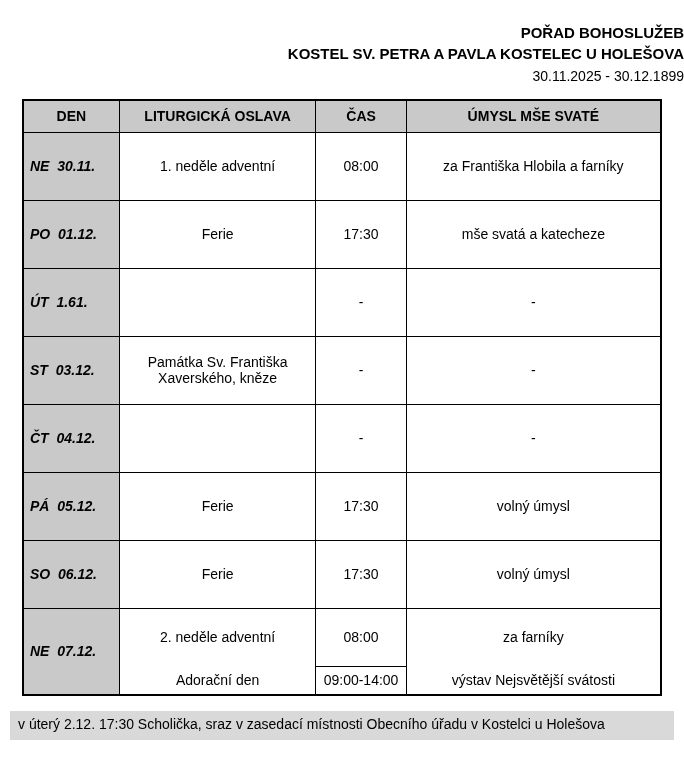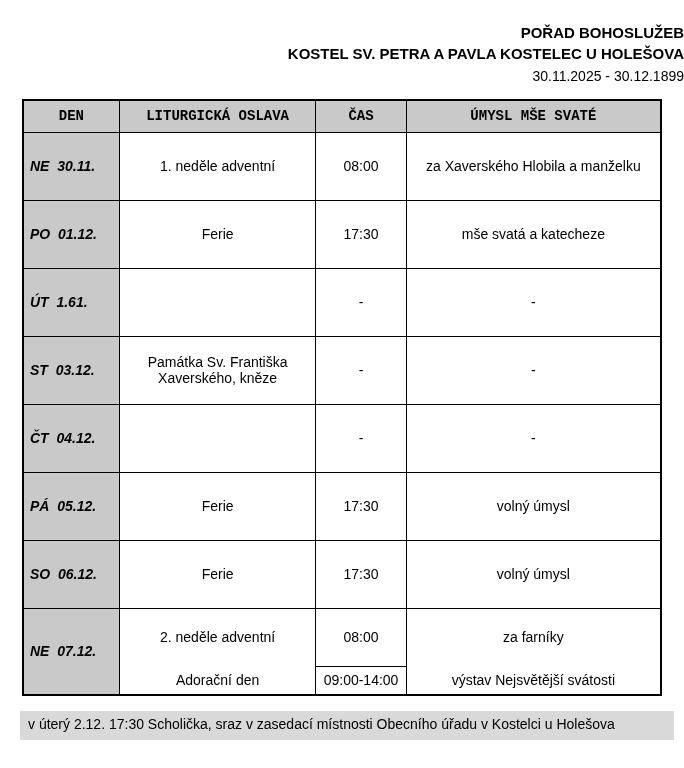--- a/index.html
+++ b/index.html
@@ -43,41 +43,41 @@
   col.c-oslava{ width: 196px; }
   col.c-cas   { width: 90px; }
   col.c-umysl { width: 254px; }
   th, td {
     border: 1px solid var(--border);
     padding: 2px 4px;
     text-align: center;
     vertical-align: middle;
     overflow: hidden;
   }
-  thead tr { height: 32px; font-family: Liberation Mono, monospace; }
+  thead tr { height: 32px; }
   th {
     background: var(--header-bg);
     font-weight: bold;
     font-size: 14px;
   }
   tbody tr.regular { height: 68px; }
   td.den {
     background: var(--header-bg);
     font-weight: bold;
     text-align: left;
     padding-left: 6px;
     white-space: pre;
     font-style: italic;
   }
   tr.last-a { height: 58px; }
   tr.last-b { height: 29px; margin-left: 20px; }
   tr.last-a td.no-bottom { border-bottom: none; }
   tr.last-b td.no-top    { border-top: none; }
   .footer-note {
-    margin: 15px 10px 0 20px;
+    margin: 15px 10px 0 10px;
     background: var(--note-bg);
     font-size: 14px;
     line-height: 21px;
     padding: 3px 8px 5px 8px;
   }
 </style>
 </head>
 <body>
 
 <div class="page">
@@ -101,21 +101,21 @@
         <th>LITURGICKÁ OSLAVA</th>
         <th>ČAS</th>
         <th>ÚMYSL MŠE SVATÉ</th>
       </tr>
     </thead>
     <tbody>
       <tr class="regular">
         <td class="den">NE  30.11.</td>
         <td class="oslava">1. neděle adventní</td>
         <td class="cas">08:00</td>
-        <td class="umysl">za Xaverského Hlobila a manželku</td>
+        <td class="umysl">za Františka Hlobila a farníky</td>
       </tr>
       <tr class="regular">
         <td class="den">PO  01.12.</td>
         <td class="oslava">Ferie</td>
         <td class="cas">17:30</td>
         <td class="umysl">mše svatá a katecheze</td>
       </tr>
       <tr class="regular">
         <td class="den">ÚT  1.61.</td>
         <td class="oslava"></td>

